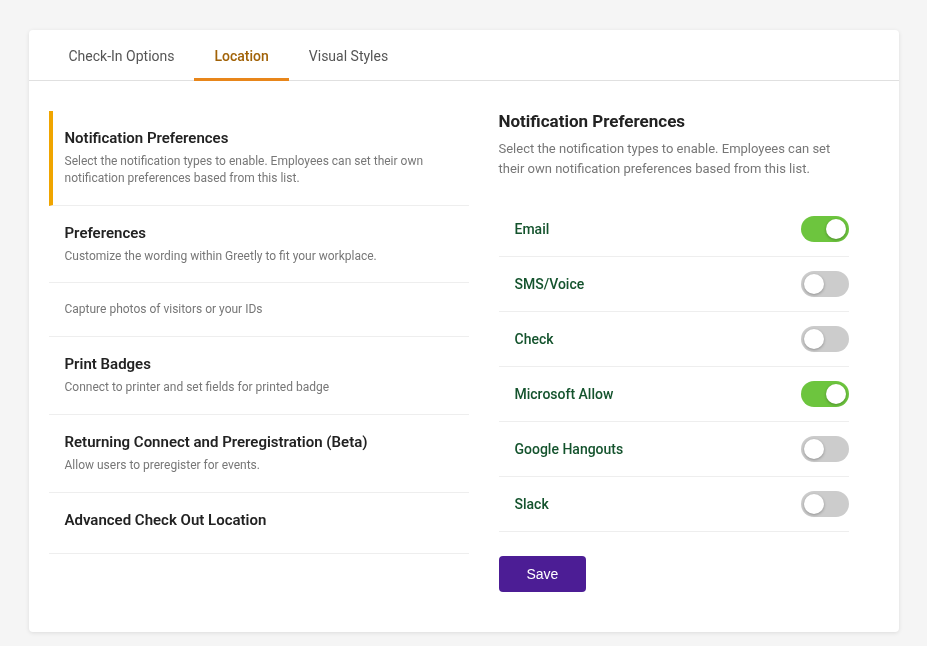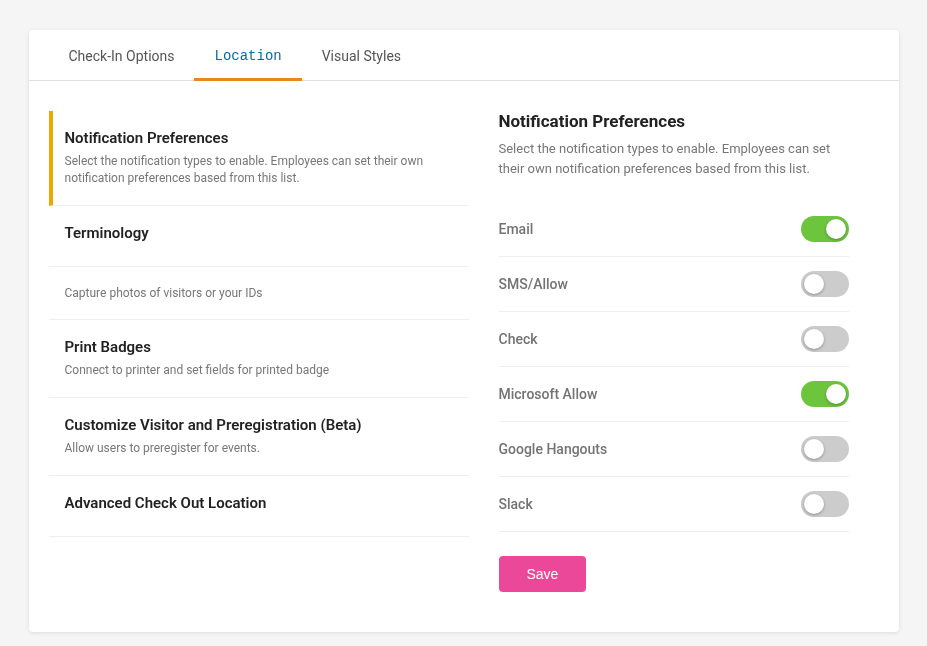--- a/index.html
+++ b/index.html
@@ -29,24 +29,23 @@
       padding: 18px 20px 14px;
       cursor: pointer;
       font-size: 14px;
       color: #555;
       border-bottom: 3px solid transparent;
       margin-bottom: -1px;
       text-decoration: none;
       display: inline-block;
     }
     .tab.active {
-      color: #0369a1;
+      color: #a16207;
       border-bottom-color: #e8861a;
       font-weight: 500;
-      font-family: Liberation Mono, monospace;
     }
     
     .content {
       display: flex;
       gap: 0;
       padding: 0 20px;
     }
     
     .left-panel {
       width: 420px;
@@ -95,21 +94,22 @@
     .toggle-row {
       display: flex;
       align-items: center;
       justify-content: space-between;
       padding: 14px 0;
       border-bottom: 1px solid #eee;
     }
     .toggle-label {
       font-size: 14px;
       font-weight: 500;
-      color: #737373;
+      color: #14532d;
+      margin-left: 16px;
     }
     
     .toggle-switch {
       position: relative;
       width: 48px;
       height: 26px;
       cursor: pointer;
     }
     .toggle-track {
       position: absolute;
@@ -135,21 +135,21 @@
     }
     .toggle-track.on .toggle-thumb {
       left: 25px;
     }
     .toggle-track.off .toggle-thumb {
       left: 3px;
     }
     
     .save-btn {
       margin-top: 24px;
-      background: #ec4899;
+      background: #4c1d95;
       color: #fff;
       border: none;
       border-radius: 4px;
       padding: 10px 28px;
       font-size: 14px;
       font-weight: 500;
       cursor: pointer;
     }
   </style>
 </head>
@@ -166,34 +166,35 @@
   <div class="content">
 
     <div class="left-panel">
 
       <div class="sidebar-item active">
         <h3>Notification Preferences</h3>
         <p>Select the notification types to enable. Employees can set their own notification preferences based from this list.</p>
       </div>
 
       <div class="sidebar-item">
-        <h3>Terminology</h3>
+        <h3>Preferences</h3>
+        <p>Customize the wording within Greetly to fit your workplace.</p>
       </div>
 
       <div class="sidebar-item">
         <p>Capture photos of visitors or your IDs</p>
       </div>
 
       <div class="sidebar-item">
         <h3>Print Badges</h3>
         <p>Connect to printer and set fields for printed badge</p>
       </div>
 
       <div class="sidebar-item">
-        <h3>Customize Visitor and Preregistration (Beta)</h3>
+        <h3>Returning Connect and Preregistration (Beta)</h3>
         <p>Allow users to preregister for events.</p>
       </div>
 
       <div class="sidebar-item">
         <h3>Advanced Check Out Location</h3>
         <p></p>
       </div>
 
     </div>
 
@@ -206,21 +207,21 @@
         <span class="toggle-label">Email</span>
         <div class="toggle-switch">
           <div class="toggle-track on">
             <div class="toggle-thumb"></div>
           </div>
         </div>
       </div>
 
       
       <div class="toggle-row">
-        <span class="toggle-label">SMS/Allow</span>
+        <span class="toggle-label">SMS/Voice</span>
         <div class="toggle-switch">
           <div class="toggle-track off">
             <div class="toggle-thumb"></div>
           </div>
         </div>
       </div>
 
       
       <div class="toggle-row">
         <span class="toggle-label">Check</span>

